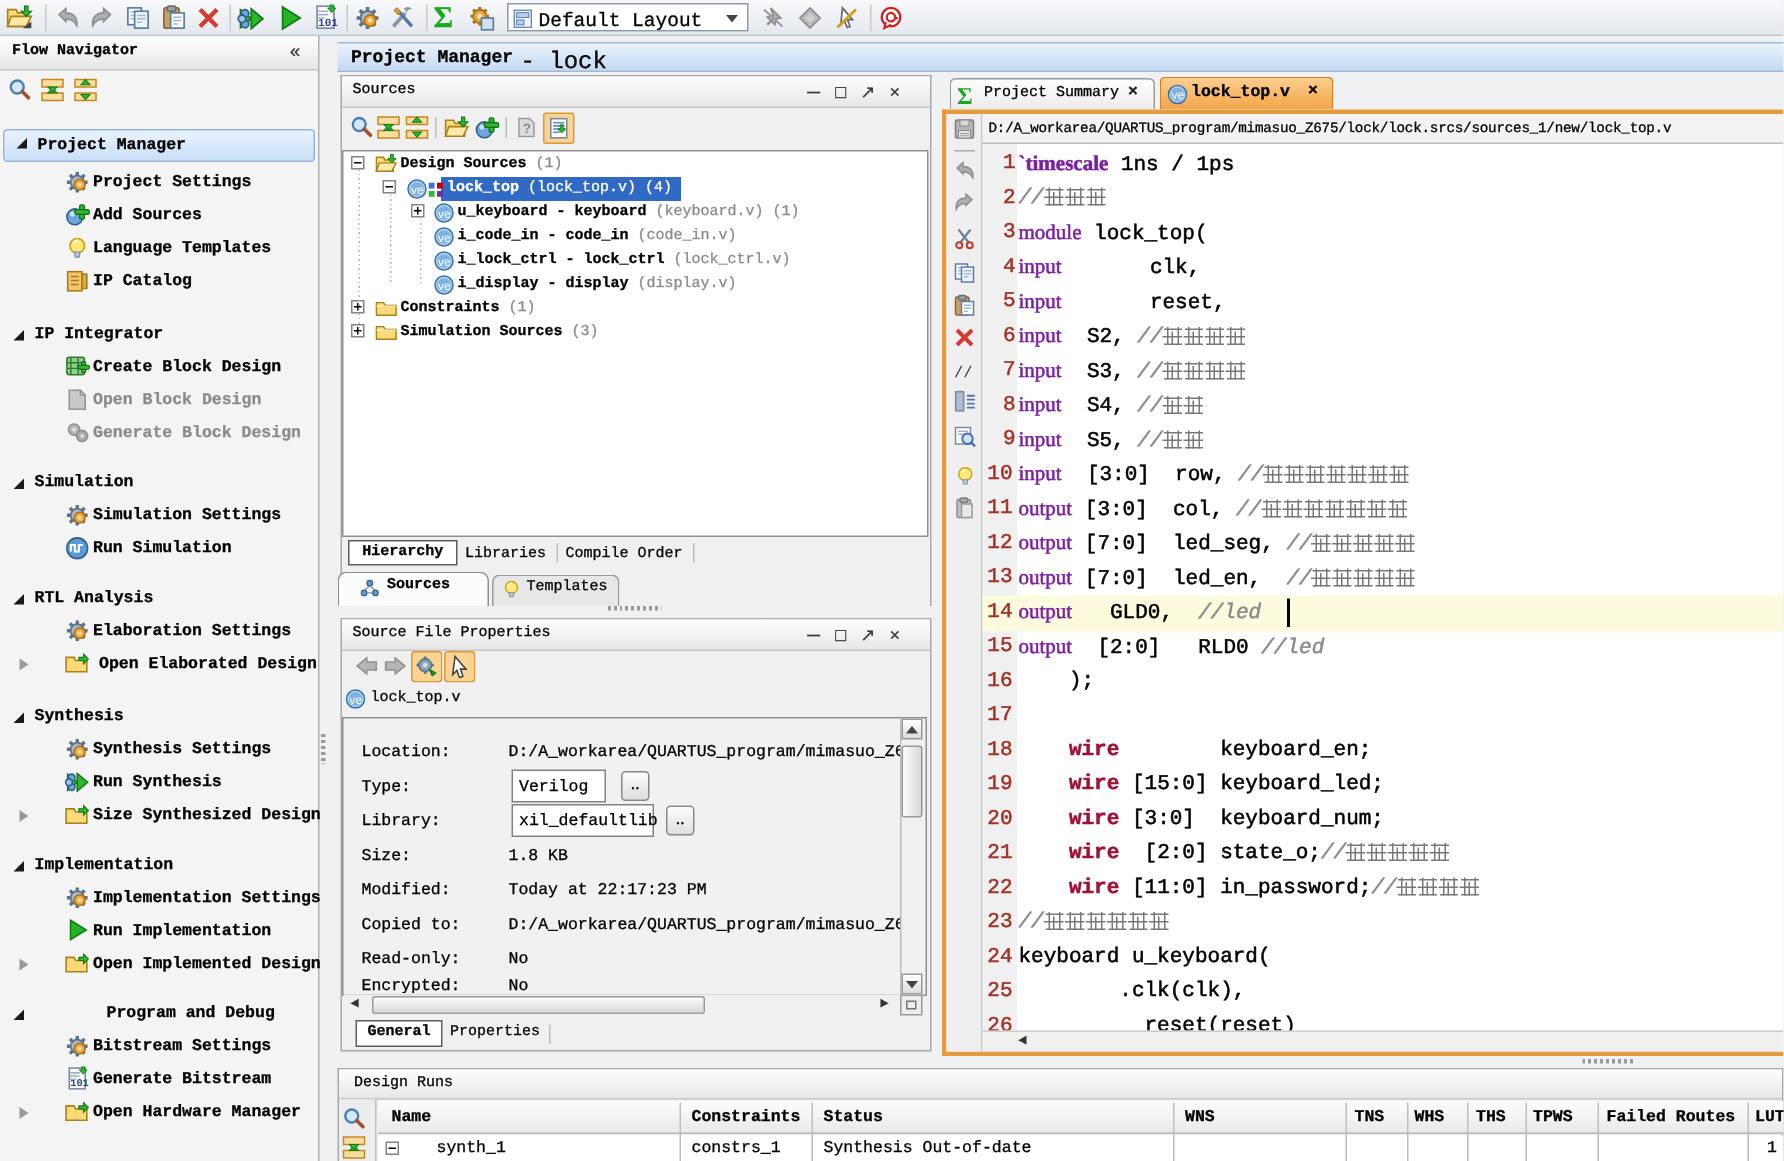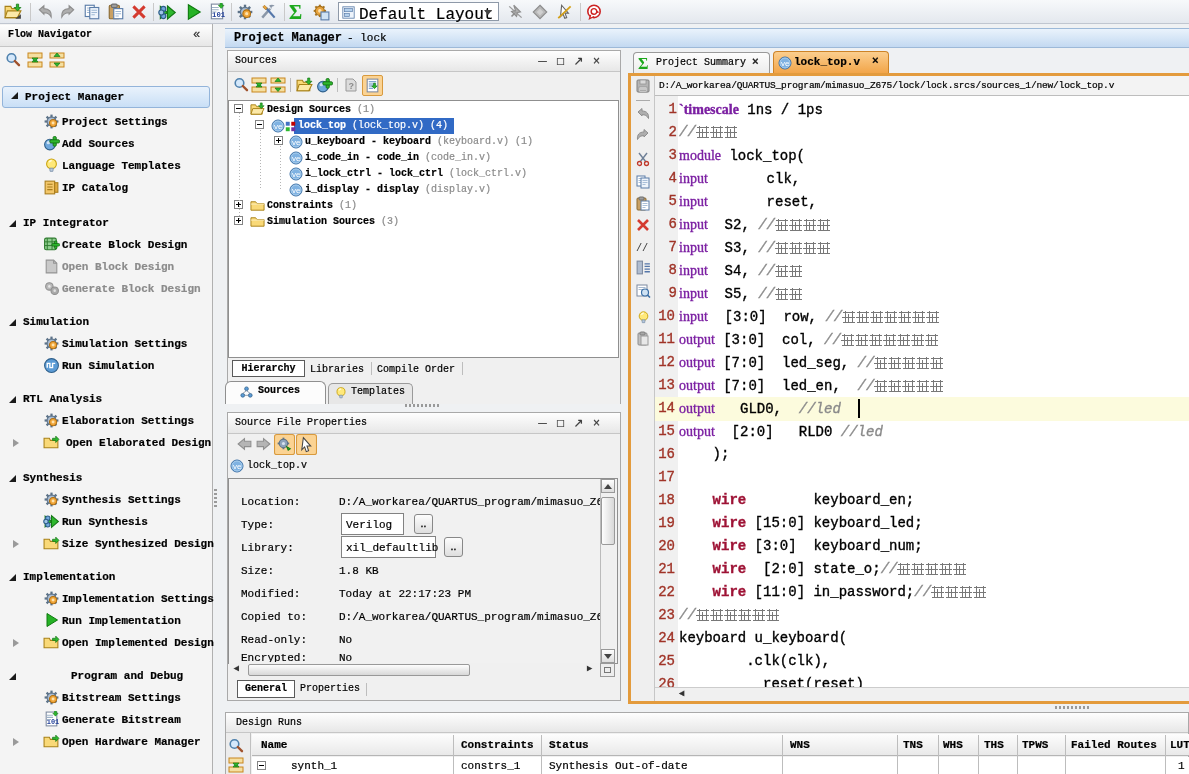--- a/index.html
+++ b/index.html
@@ -319,21 +319,21 @@
 <div class="abs" style="left:289px;top:1px;width:16px;height:21px;font-family:'Liberation Serif',serif;font-size:20px;font-weight:bold;color:#1ca81c;">Σ</div>
 <svg class="abs" style="left:312px;top:3px;" width="18" height="18" viewBox="0 0 16 16">
       <use href="#gearblue"></use>
     </svg>
 <div class="abs" style="left:338px;top:2px;width:161px;height:19px;background:#fff;border:1px solid #8e99a8;">
   <svg class="abs" style="left:3px;top:3px;" width="13" height="13" viewBox="0 0 16 16">
         <rect x="1" y="1" width="14" height="14" fill="#eef4fb" stroke="#5a7ca8"></rect>
         <rect x="3" y="3" width="10" height="4" fill="#b4d0ec" stroke="#5a7ca8" stroke-width="0.8"></rect>
         <rect x="3" y="9" width="6" height="4" fill="#b4d0ec" stroke="#5a7ca8" stroke-width="0.8"></rect>
       </svg>
-  <span style="position:absolute;left:20px;top:3px;font-size:16px;">Default Layout</span>
+  <span style="position:absolute;left:20px;top:3px;font-size:13px;">Default Layout</span>
   <div style="position:absolute;right:6px;top:7px;width:0;height:0;border-left:4px solid transparent;border-right:4px solid transparent;border-top:5px solid #444;"></div>
 </div>
 <svg class="abs" style="left:507px;top:3px;" width="18" height="18" viewBox="0 0 16 16">
       <use href="#pingray"></use>
     </svg>
 <svg class="abs" style="left:531px;top:3px;" width="18" height="18" viewBox="0 0 16 16">
       <use href="#diamondg"></use>
     </svg>
 <svg class="abs" style="left:556px;top:3px;" width="18" height="18" viewBox="0 0 16 16">
       <use href="#curgold"></use>
@@ -462,21 +462,21 @@
 <div class="fni" style="left:62px;top:613px;">Run Implementation</div>
 <div class="fni" style="left:62px;top:635px;">Open Implemented Design</div>
 <div class="fni" style="left:23px;top:668px;padding-left:48px;">Program and Debug</div>
 <div class="fni" style="left:62px;top:690px;">Bitstream Settings</div>
 <div class="fni" style="left:62px;top:712px;">Generate Bitstream</div>
 <div class="fni" style="left:62px;top:734px;">Open Hardware Manager</div>
 </div>
 
 <div class="abs" style="left:225px;top:28px;width:964px;height:20px;background:linear-gradient(#eaf3fc,#c3d9f1);border:1px solid #9db9d8;border-left:none;border-right:none;">
 <span style="position:absolute;left:9px;top:2px;font-size:12px;font-weight:bold;">Project Manager</span>
-<span style="position:absolute;left:122px;top:3px;font-size:11px;">- lock</span>
+<span style="position:absolute;left:122px;top:3px;font-size:16px;">- lock</span>
 </div>
 
 <div class="abs panel" id="srcpanel" style="left:227px;top:50px;width:394px;height:354px;border-bottom:none;background:#f0f0f0;"></div>
 <div class="abs hdr" style="left:228px;top:51px;width:392px;height:21px;"></div>
 <div class="abs" style="left:235px;top:55px;font-size:10px;">Sources</div>
 <div class="winbtn" style="left:536px;top:56px;">─</div>
 <div class="winbtn" style="left:554px;top:56px;">□</div>
 <div class="winbtn" style="left:572px;top:56px;">↗</div>
 <div class="winbtn" style="left:590px;top:56px;">×</div>
 

